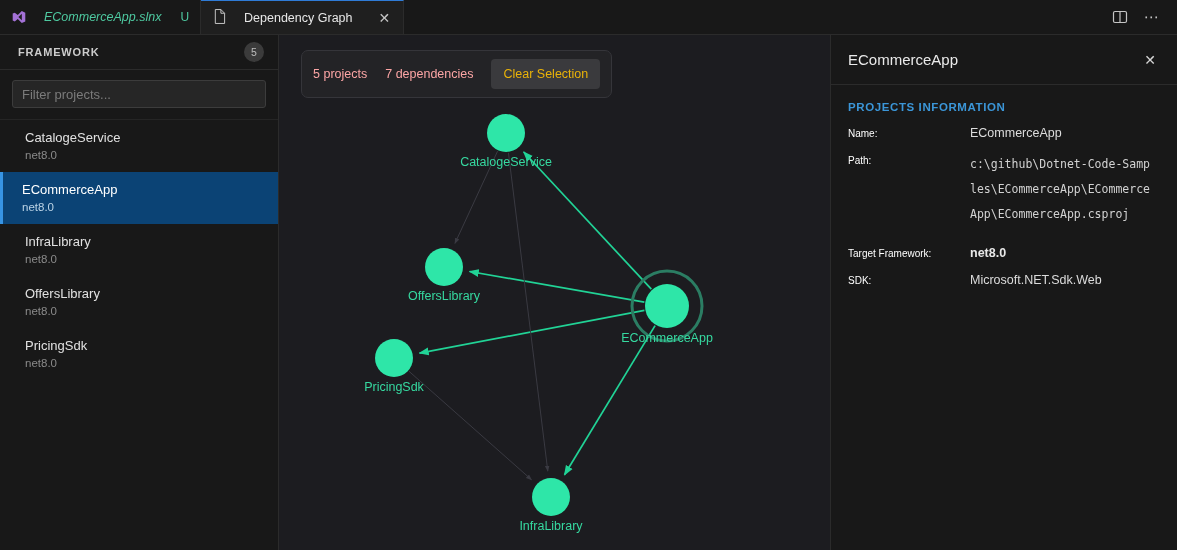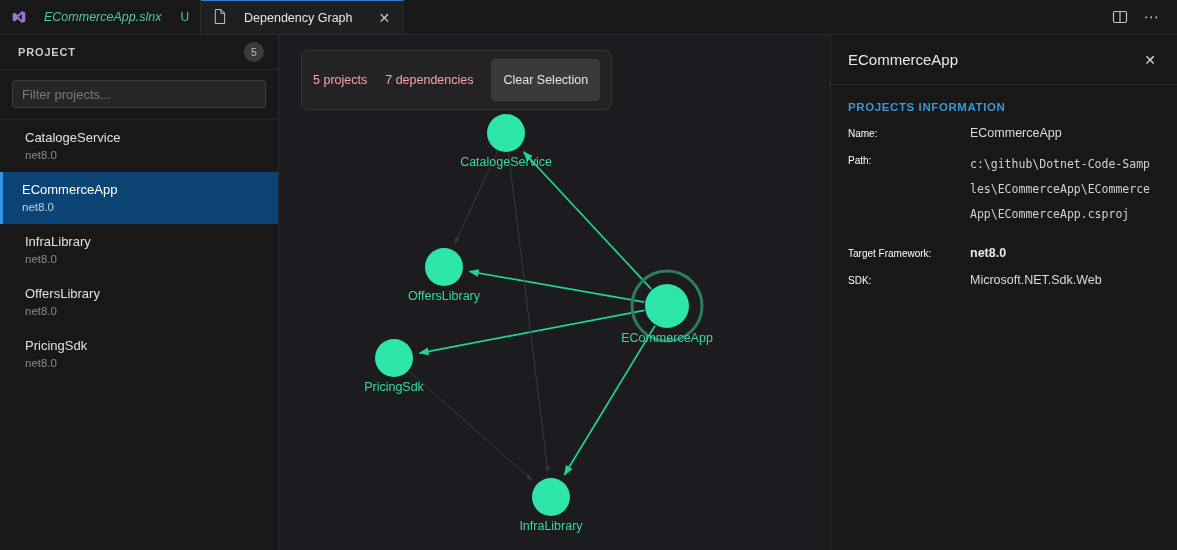--- a/index.html
+++ b/index.html
@@ -117,22 +117,22 @@
   .graph-toolbar {
     position: absolute; left: 22px; top: 15px;
     background: #232326; border: 1px solid #35353a; border-radius: 7px;
     display: flex; align-items: center; gap: 18px;
     padding: 8px 11px;
     z-index: 5;
   }
   .gt-stat { font-size: 12.5px; color: #fca5a5; white-space: nowrap; }
   .gt-btn {
     background: #3a3a3d; border: none; border-radius: 4px;
-    color: #e5e5e5; font-size: 12.5px;
-    padding: 14px 12px; cursor: pointer;
+    color: #eab308; font-size: 12.5px;
+    padding: 8px 12px; cursor: pointer;
     font-family: "Liberation Sans", sans-serif;
   }
   .graph-svg { position: absolute; inset: 0; width: 100%; height: 100%; }
   .node-label {
     font-family: "Liberation Sans", sans-serif;
     font-size: 12.5px;
     fill: #36d9a0;
     text-anchor: middle;
   }
 
@@ -211,21 +211,21 @@
       <div class="tb-btn">
         <span class="dots">⋯</span>
       </div>
     </div>
   </div>
 
   <div class="body">
 
     <div class="sidebar">
       <div class="sb-header">
-        <span class="sb-title">PROJECT</span>
+        <span class="sb-title">FRAMEWORK</span>
         <span class="count-badge">5</span>
       </div>
       <div class="sb-filter-wrap">
         <input class="sb-filter" type="text" placeholder="Filter projects..." style="">
       </div>
       <div class="proj-list">
         <div class="proj-item">
           <div class="proj-name">CatalogeService</div>
           <div class="proj-fw">net8.0</div>
         </div>

